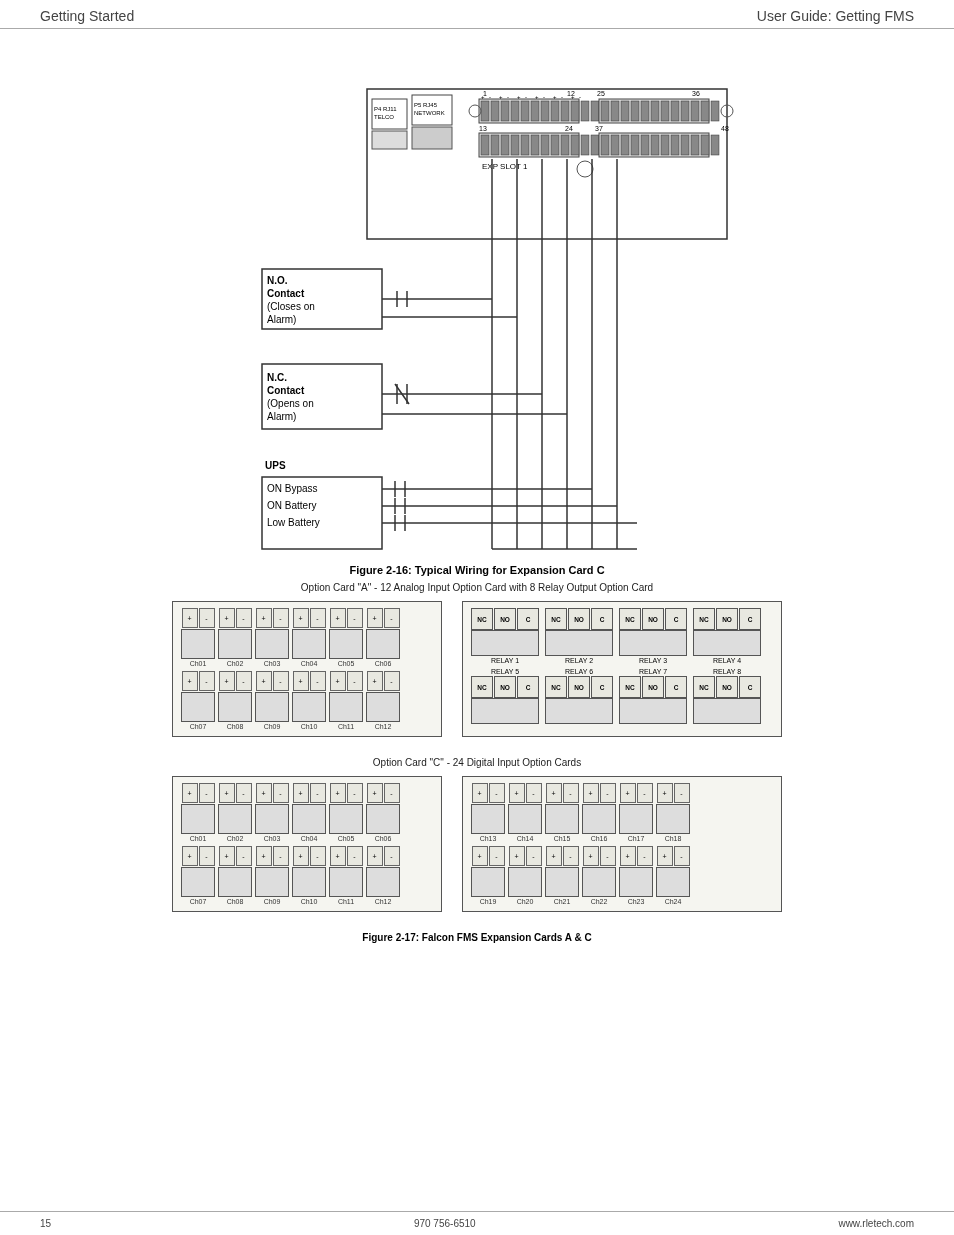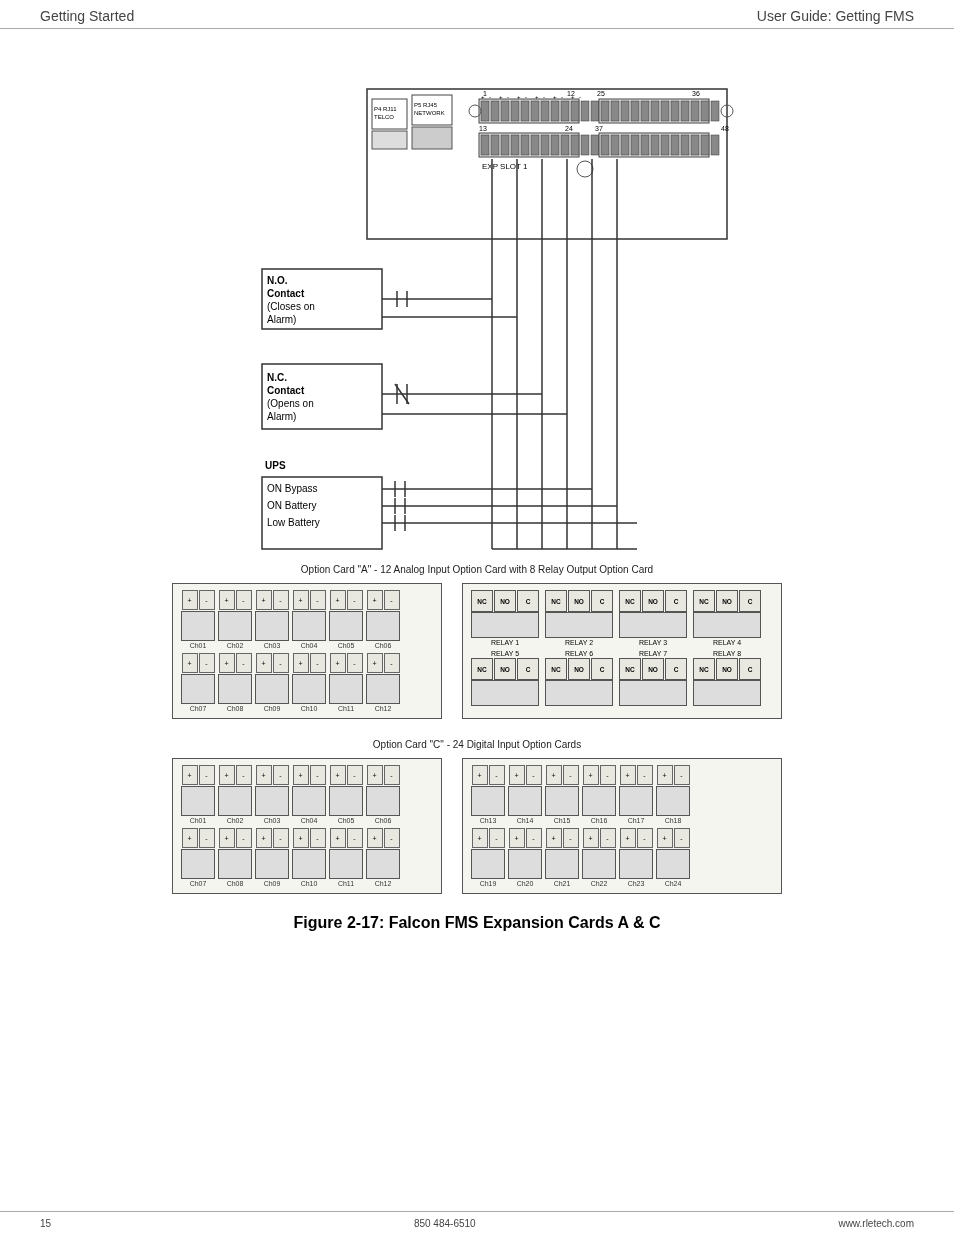--- a/index.html
+++ b/index.html
@@ -140,21 +140,21 @@
 
     .relay-label {
       font-size: 7px;
       text-align: center;
       margin-top: 1px;
     }
 
     .figure-caption-2 {
       text-align: center;
       font-weight: bold;
-      font-size: 16px;
+      font-size: 10px;
       margin-top: 8px;
       margin-bottom: 4px;
     }
   </style>
 </head>
 <body>
 
 <div class="page-header">
   <span>Getting Started</span>
   <span>User Guide: Getting FMS</span>
@@ -326,20 +326,21 @@
 
       <line x1="185" y1="454" x2="215" y2="454" stroke="#333" stroke-width="1.5"></line>
       <line x1="198" y1="446" x2="198" y2="462" stroke="#333" stroke-width="1.5"></line>
       <line x1="208" y1="446" x2="208" y2="462" stroke="#333" stroke-width="1.5"></line>
       <line x1="215" y1="454" x2="440" y2="454" stroke="#333" stroke-width="1.5"></line>
 
       <line x1="295" y1="480" x2="440" y2="480" stroke="#333" stroke-width="1.5"></line>
     </svg>
   </div>
 
+  <div class="figure-caption">Figure 2-16: Typical Wiring for Expansion Card C</div>
 
   <div class="option-card-label">Option Card "A" - 12 Analog Input Option Card with 8 Relay Output Option Card</div>
 
   <div class="expansion-cards-row">
 
     <div class="card-panel card-panel-a-left">
 
       <div style="display:flex; gap:3px; margin-bottom:4px;">
         <div class="channel-block">
           <div class="terminal-group">
@@ -735,15 +736,15 @@
       </div>
     </div>
   </div>
 
   <div class="figure-caption-2">Figure 2-17:  Falcon FMS Expansion Cards A &amp; C</div>
 
 </div>
 
 <div class="page-footer">
   <span>15</span>
-  <span>850 484-6510</span>
+  <span>970 756-6510</span>
   <span>www.rletech.com</span>
 </div>
 
 </body></html>

